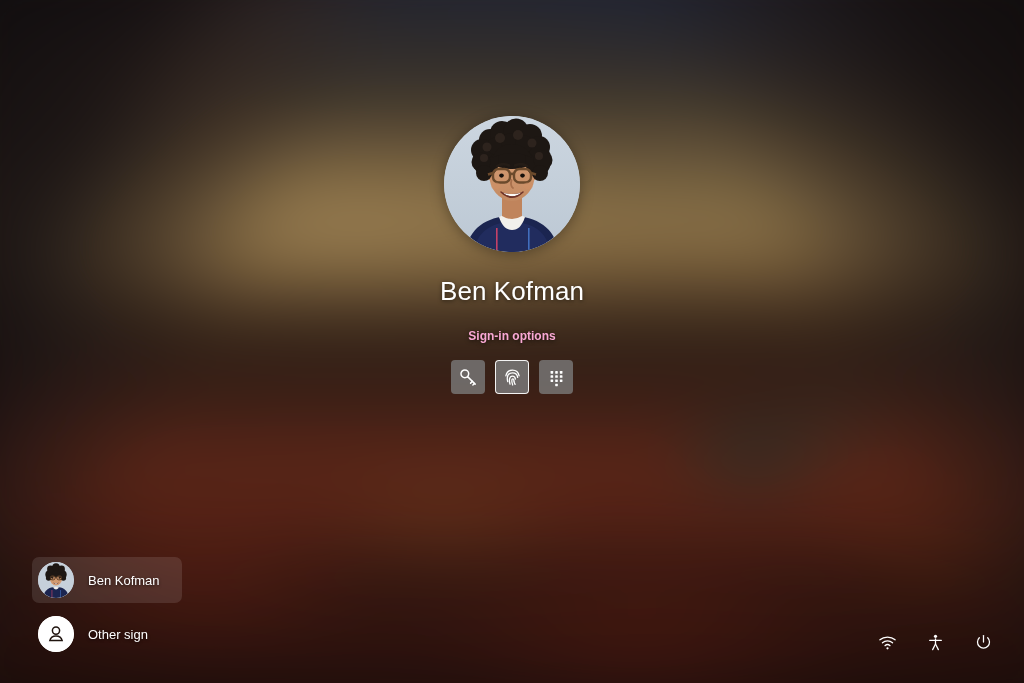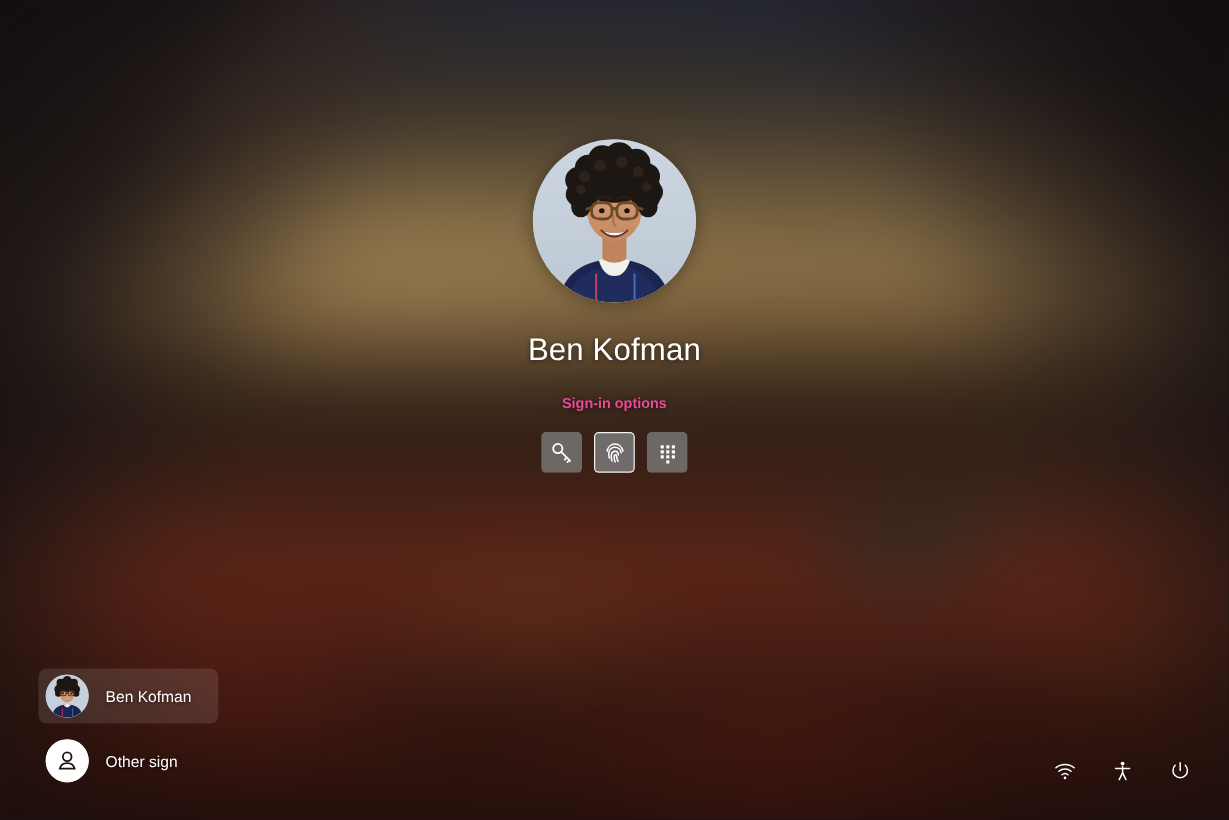--- a/index.html
+++ b/index.html
@@ -146,21 +146,21 @@
     font-weight:400;
     color:#ffffff;
     line-height:1.45;
     text-shadow:0 1px 4px rgba(0,0,0,.6);
   }
 
   .signin-options-label {
     margin-top:22px;
     font-size:12px;
     font-weight:600;
-    color:#ec4899;
+    color:#f9a8d4;
     text-shadow:0 1px 4px rgba(0,0,0,.6);
     cursor:pointer;
   }
 
   .options-row {
     margin-top:17px;
     display:flex;
     gap:10px;
     align-items:center;
   }

